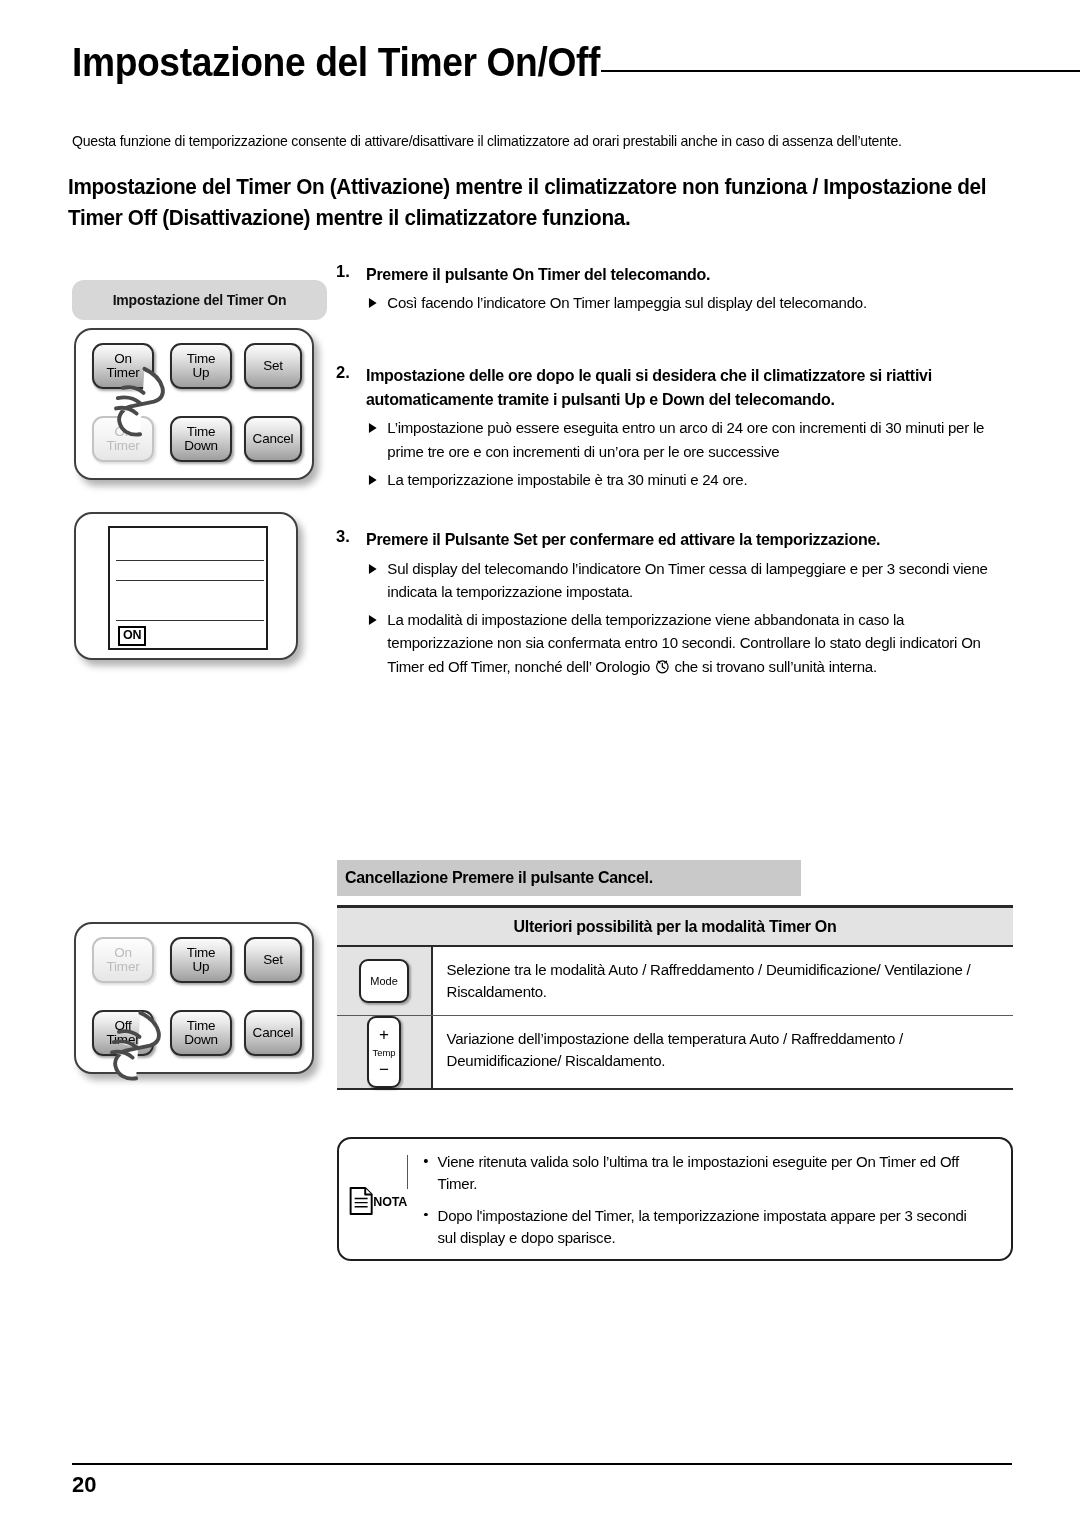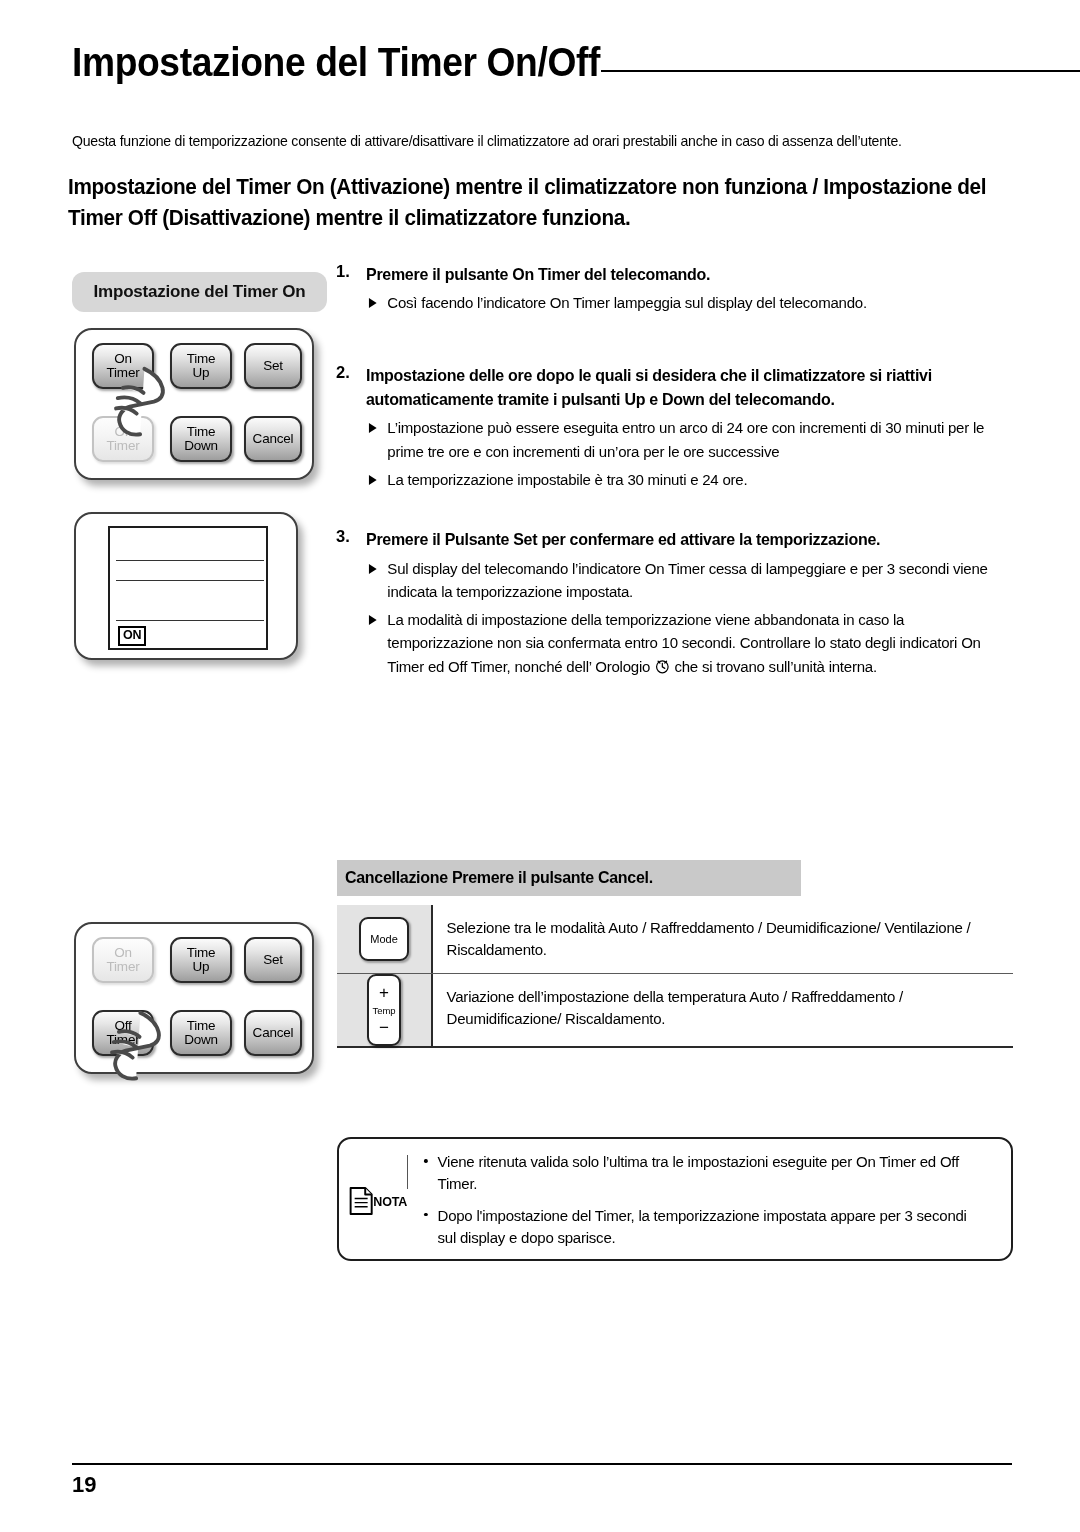--- a/index.html
+++ b/index.html
@@ -36,22 +36,23 @@
   .section-heading {
     position: absolute; left: 68px; top: 172px; width: 955px;
     font-size: 21.5px; font-weight: bold; line-height: 1.42; letter-spacing: -0.35px;
     transform: scaleX(0.965); transform-origin: left top;
   }
 
   
   .pill {
     position: absolute; background: #d7d7d7; border-radius: 12px;
     display: flex; align-items: center; justify-content: center;
-    font-size: 17px; font-weight: bold; letter-spacing: -0.2px;
+    font-size: 14px; font-weight: bold; letter-spacing: -0.2px;
     color: #111;
+    margin-top: 8px;
   }
   #pill-on  { left: 72px; top: 272px; width: 255px; height: 40px; }
   #pill-off { left: 72px; top: 860px; width: 255px; height: 40px; }
 
   
   .keypad {
     position: absolute; width: 240px; height: 152px;
     background: #fff; border: 2.2px solid #3f3f3f; border-radius: 18px;
     box-shadow: 5px 6px 7px rgba(0,0,0,0.30);
   }
@@ -337,20 +338,21 @@
       <path d="M22 30 C30 28 40 30 46 36"></path>
       <path d="M16 42 C25 40 35 42 42 48"></path>
       <path d="M14 54 C22 52 31 54 38 60"></path>
     </g>
   </svg>
 
 
   <div class="cancel-band">Cancellazione  Premere il pulsante Cancel.</div>
 
   <div class="opt-table">
+    <div class="opt-head">Ulteriori possibilità  per la modalità Timer On</div>
 
     <div class="opt-row">
       <div class="opt-icon">
         <div class="mini-btn" id="btn-mode">
           <span>Mode</span>
         </div>
       </div>
       <div class="opt-text">Selezione tra le modalità Auto / Raffreddamento / Deumidificazione/ Ventilazione  / Riscaldamento.</div>
     </div>
 
@@ -382,15 +384,15 @@
         <span>Viene ritenuta valida solo  l’ultima tra le impostazioni eseguite per  On Timer ed Off Timer.</span>
       </div>
       <div class="nota-item">
         <span class="dot"></span>
         <span>Dopo l'impostazione del Timer, la temporizzazione impostata appare per 3 secondi sul display e dopo sparisce.</span>
       </div>
     </div>
   </div>
 
   <div class="footer-rule"></div>
-  <div class="page-num">19</div>
+  <div class="page-num">20</div>
 
 </div>
 
 </body></html>

